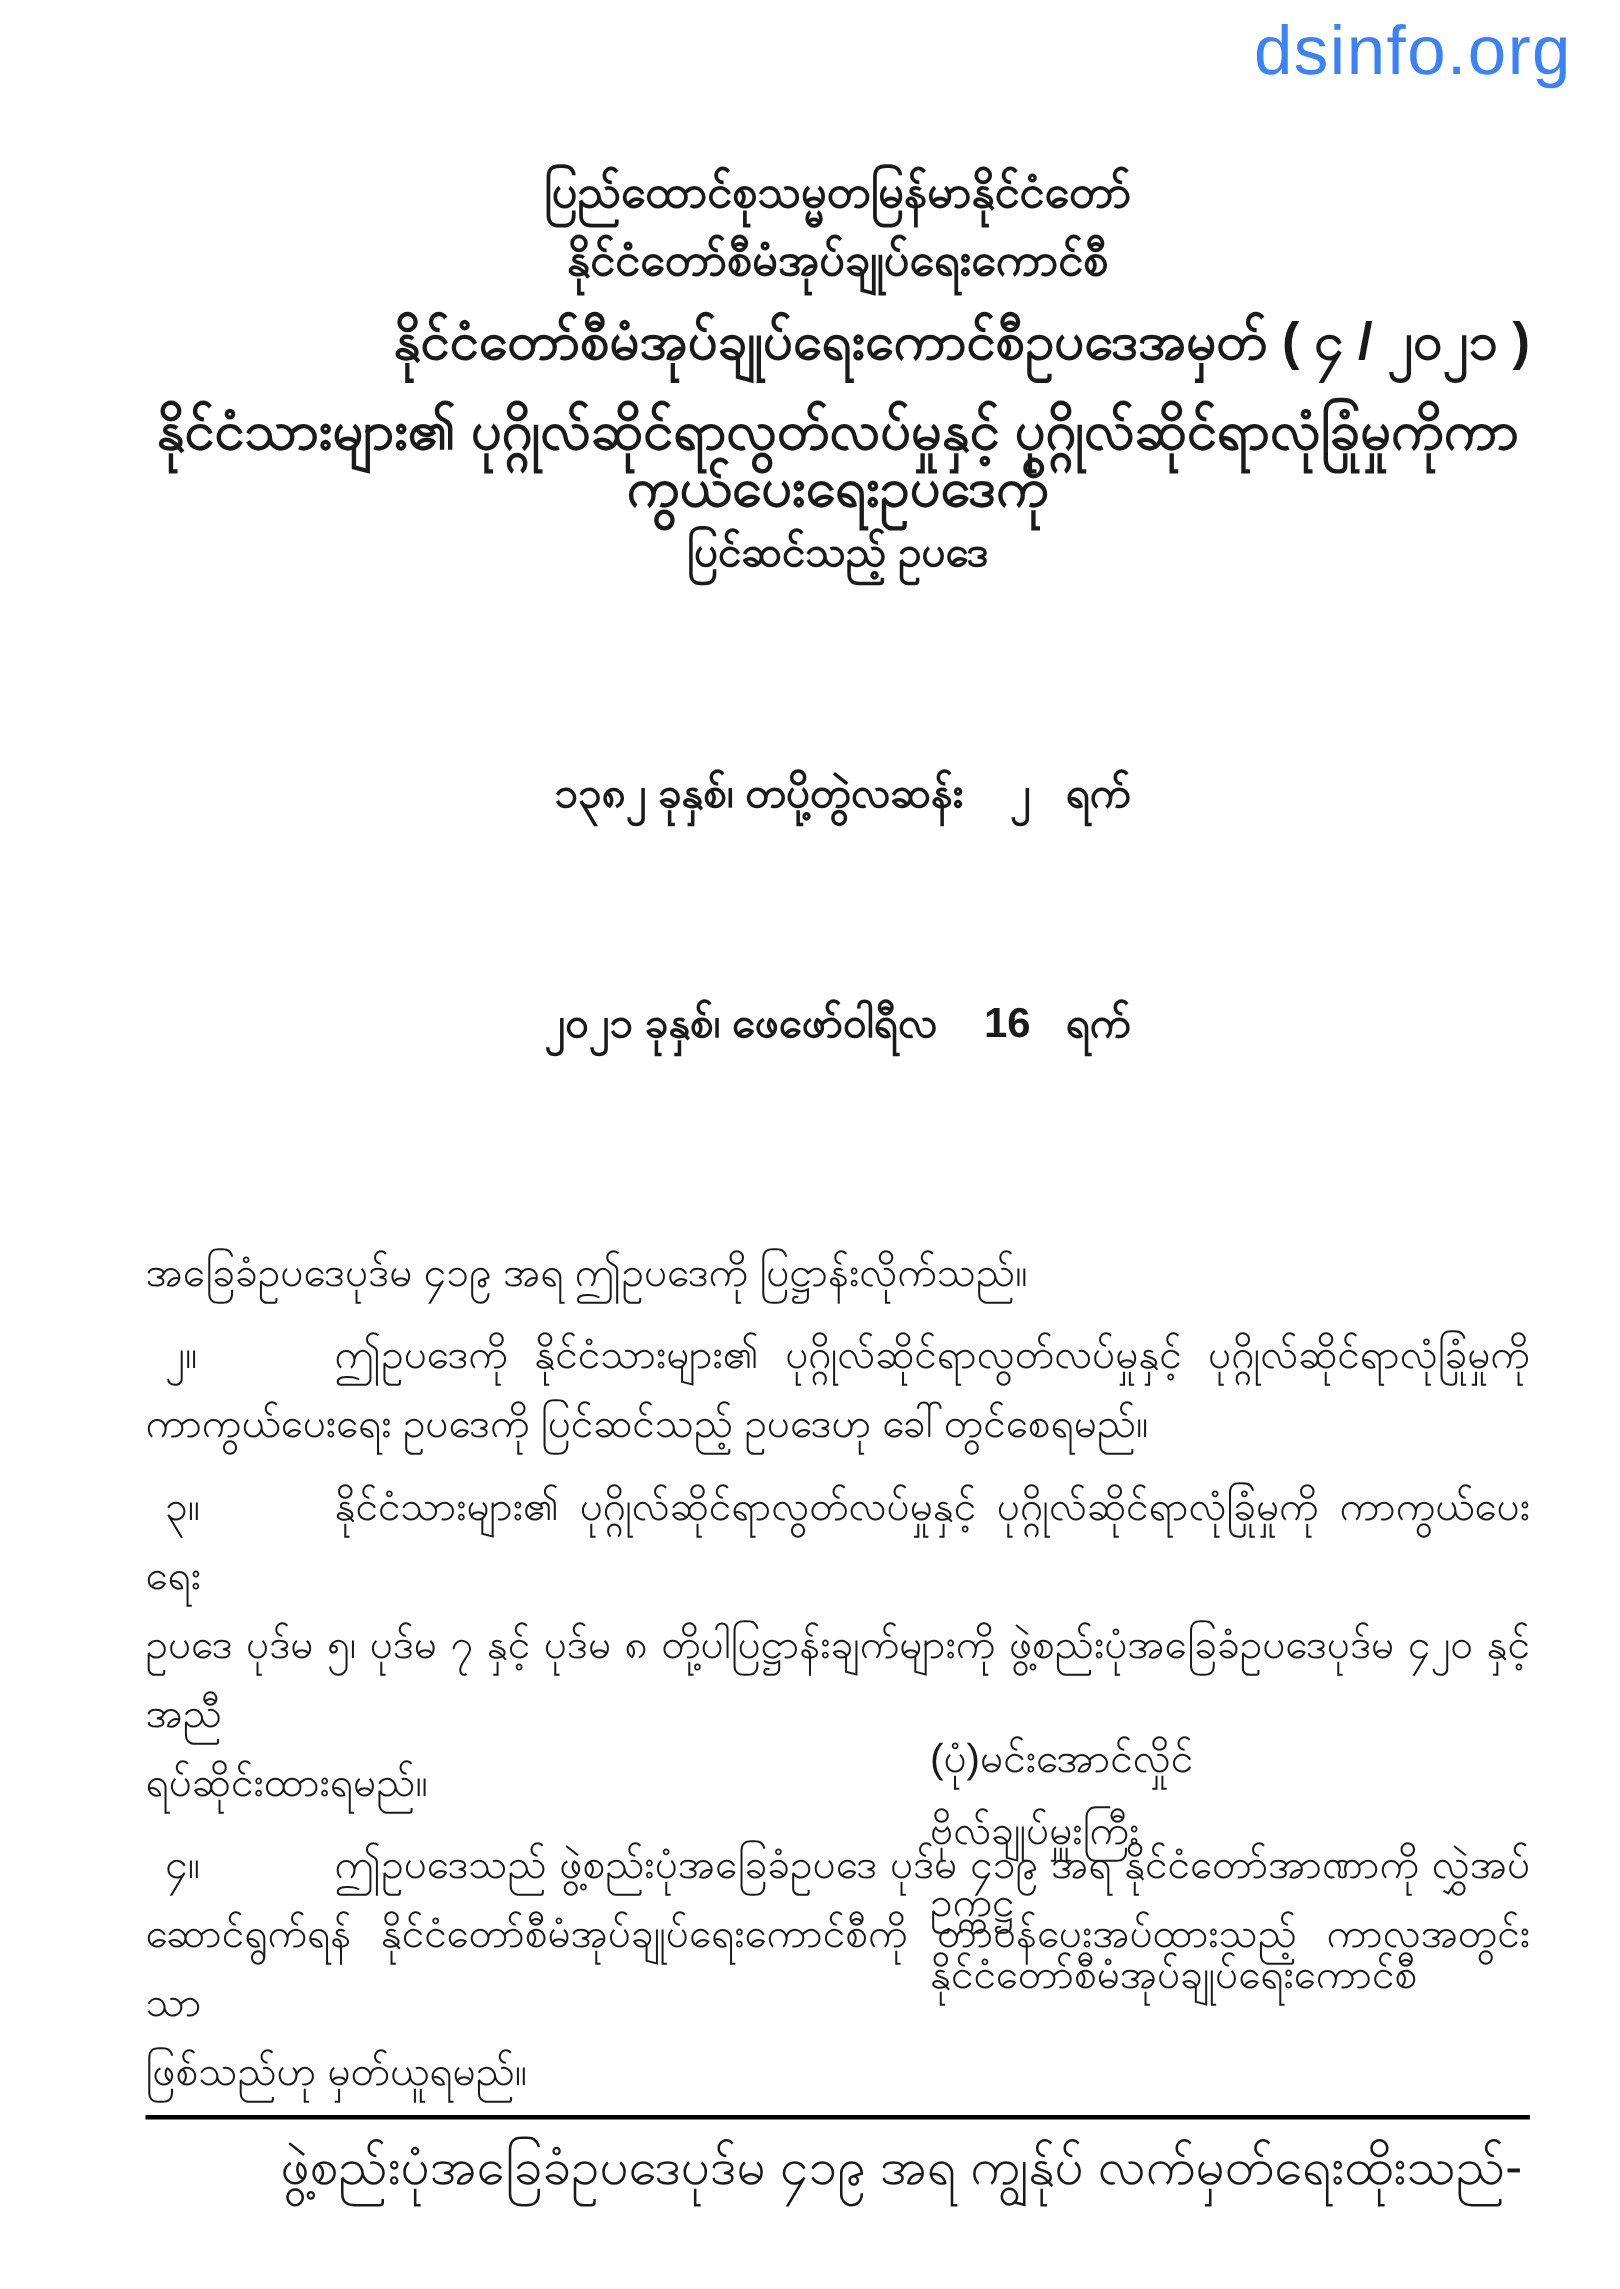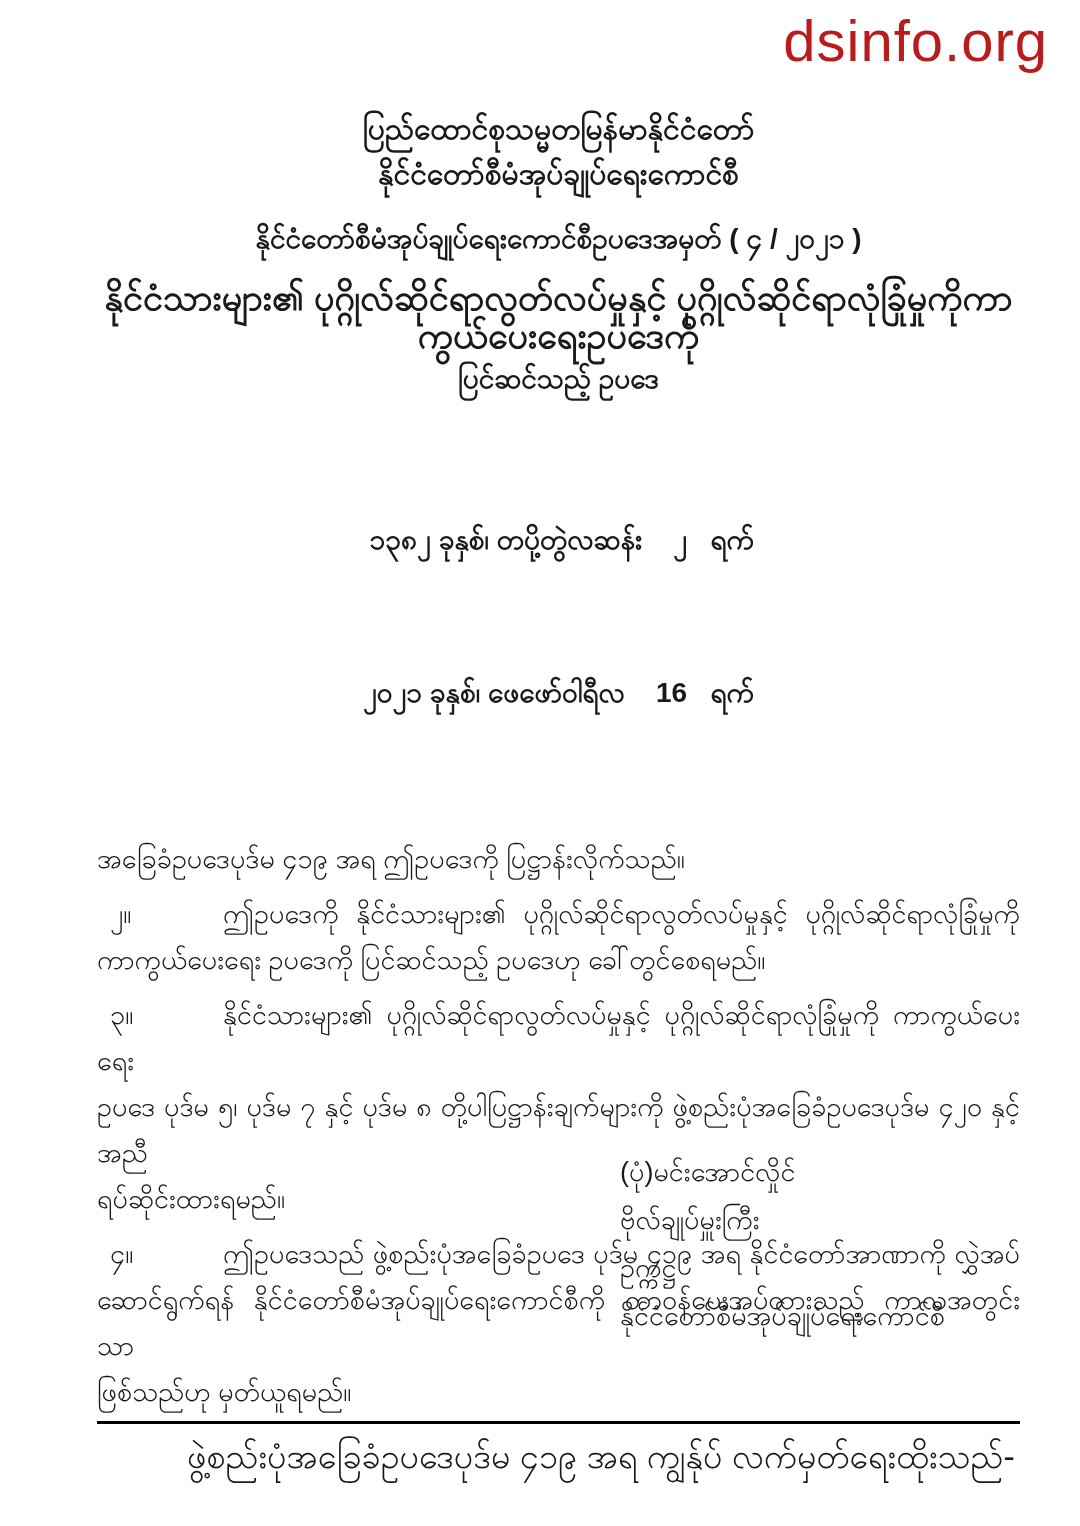--- a/index.html
+++ b/index.html
@@ -11,39 +11,39 @@
   }
   .page {
     position: relative;
     width: 1080px; height: 1526px;
     overflow: hidden;
     background: #ffffff;
   }
   .watermark {
     position: absolute;
     top: 6px; right: 32px;
-    font-size: 58px;
+    font-size: 46px;
     line-height: 1.2;
-    color: #b91c1c;
+    color: #3b82f6;
     letter-spacing: 1px;
     font-weight: 400;
   }
   .doc {
     position: absolute;
     top: 0; left: 0;
     width: 1080px;
     padding: 110px 60px 0 97px;
     box-sizing: border-box;
   }
   .center { text-align: center; }
   .bold { font-weight: bold; }
 
   .hdr-state    { font-size: 30px; line-height: 38px; }
   .hdr-council  { font-size: 30px; line-height: 38px; margin-top: 7px; }
-  .hdr-lawnum   { font-size: 28px; line-height: 40px; margin-top: 26px; }
+  .hdr-lawnum   { font-size: 35px; line-height: 40px; margin-top: 15px; text-align: right; }
   .hdr-title1   { font-size: 36px; line-height: 38px; margin-top: 20px; }
   .hdr-title2   { font-size: 28px; line-height: 38px; margin-top: 5px; }
 
   .date-wrap { margin-top: 14px; text-align: center; }
   .date-inner {
     display: inline-block;
     text-align: right;
     font-size: 28px;
     font-weight: bold;
     line-height: 51px;

